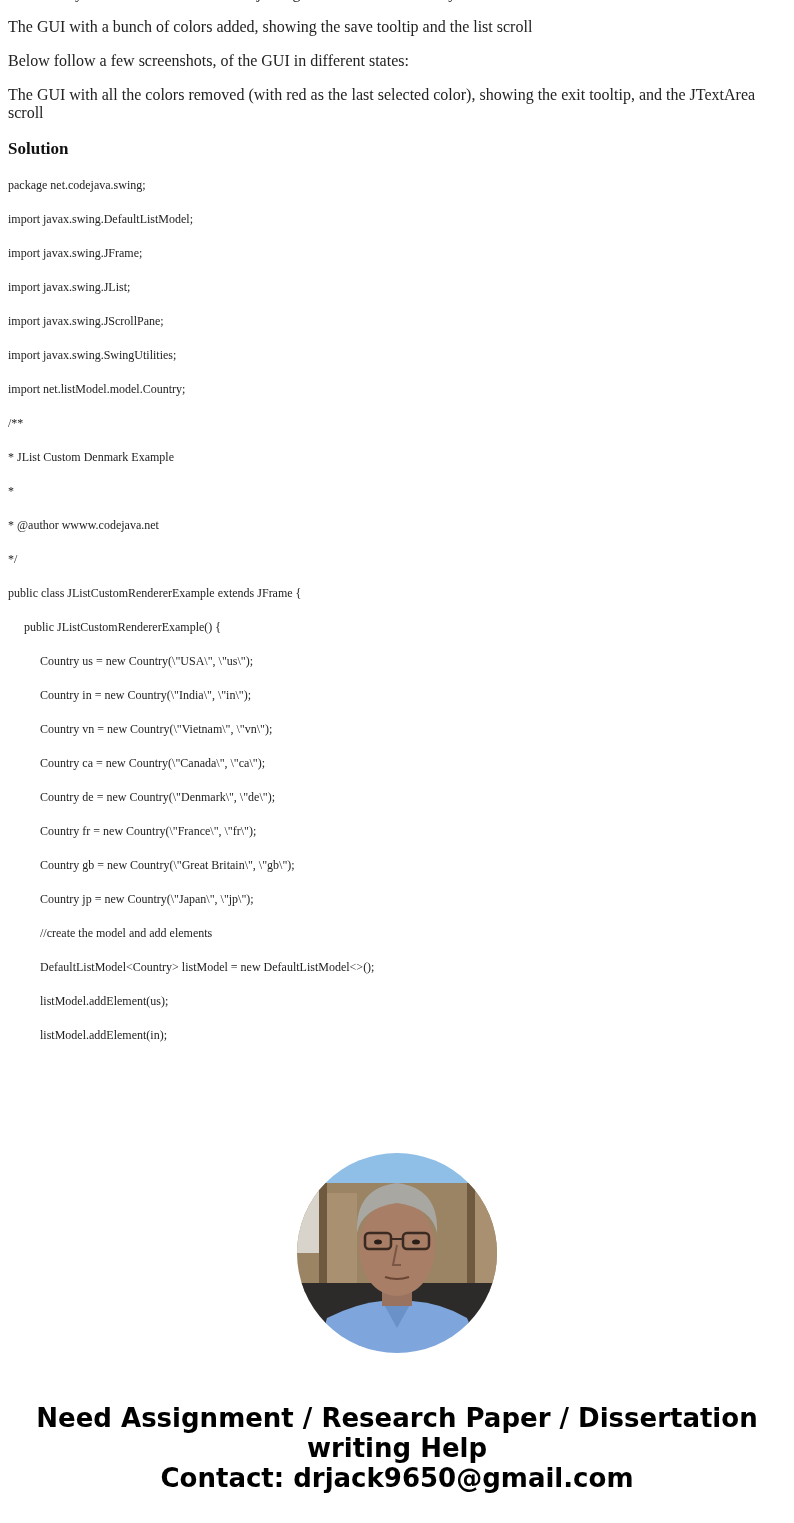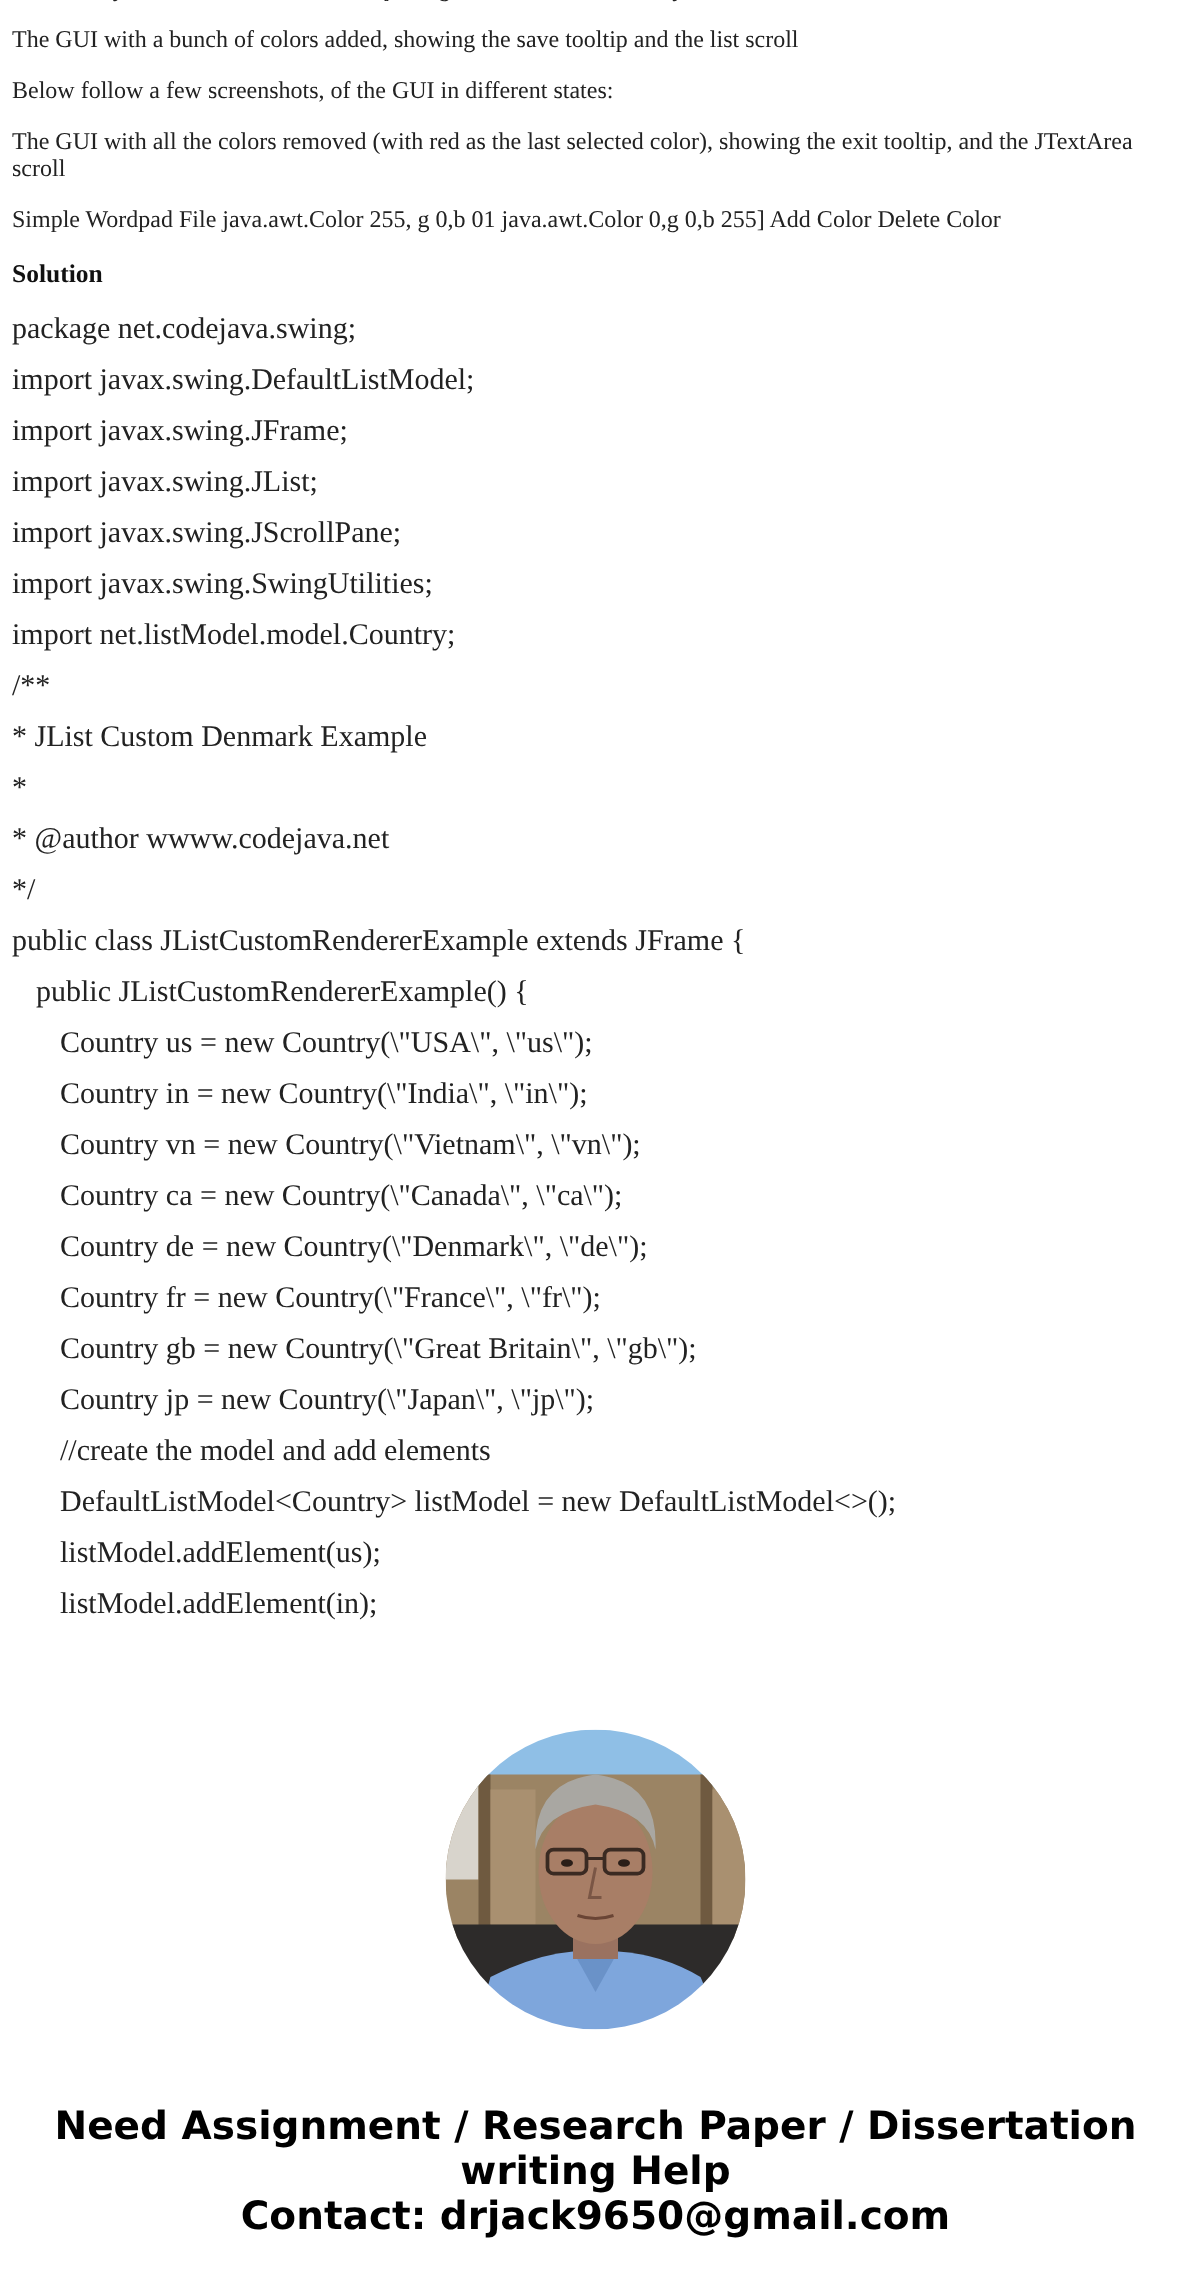--- a/index.html
+++ b/index.html
@@ -28,21 +28,21 @@
   }
   h3.heading {
     font-family: "Liberation Serif", serif;
     font-size: 17px;
     font-weight: bold;
     margin: 0 0 16px 0;
     line-height: 22px;
     color: #111;
   }
   .code-line {
-    font-size: 20px;
+    font-size: 12px;
     line-height: 18px;
     margin: 0 0 16px 0;
     white-space: pre;
   }
   .indent-1 { padding-left: 16px; margin-top: 11px; }
   .indent-2 { padding-left: 32px; }
 
   .avatar-wrap {
     position: absolute;
     left: 297px;
@@ -69,21 +69,20 @@
   .promo div { margin: 0; }
 </style>
 </head>
 <body>
 
 <div class="content">
   <p class="para">should only occur if the value is not adjusting AND the list's currently selected index is not -1</p>
   <p class="para">The GUI with a bunch of colors added, showing the save tooltip and the list scroll</p>
   <p class="para">Below follow a few screenshots, of the GUI in different states:</p>
   <p class="para">The GUI with all the colors removed (with red as the last selected color), showing the exit tooltip, and the JTextArea scroll</p>
-  <p class="para">Simple Wordpad File java.awt.Color 255, g 0,b 01 java.awt.Color 0,g 0,b 255] Add Color Delete Color</p>
 
   <h3 class="heading">Solution</h3>
 
   <div>
     <div class="code-line">package net.codejava.swing;</div>
     <div class="code-line">import javax.swing.DefaultListModel;</div>
     <div class="code-line">import javax.swing.JFrame;</div>
     <div class="code-line">import javax.swing.JList;</div>
     <div class="code-line">import javax.swing.JScrollPane;</div>
     <div class="code-line">import javax.swing.SwingUtilities;</div>

